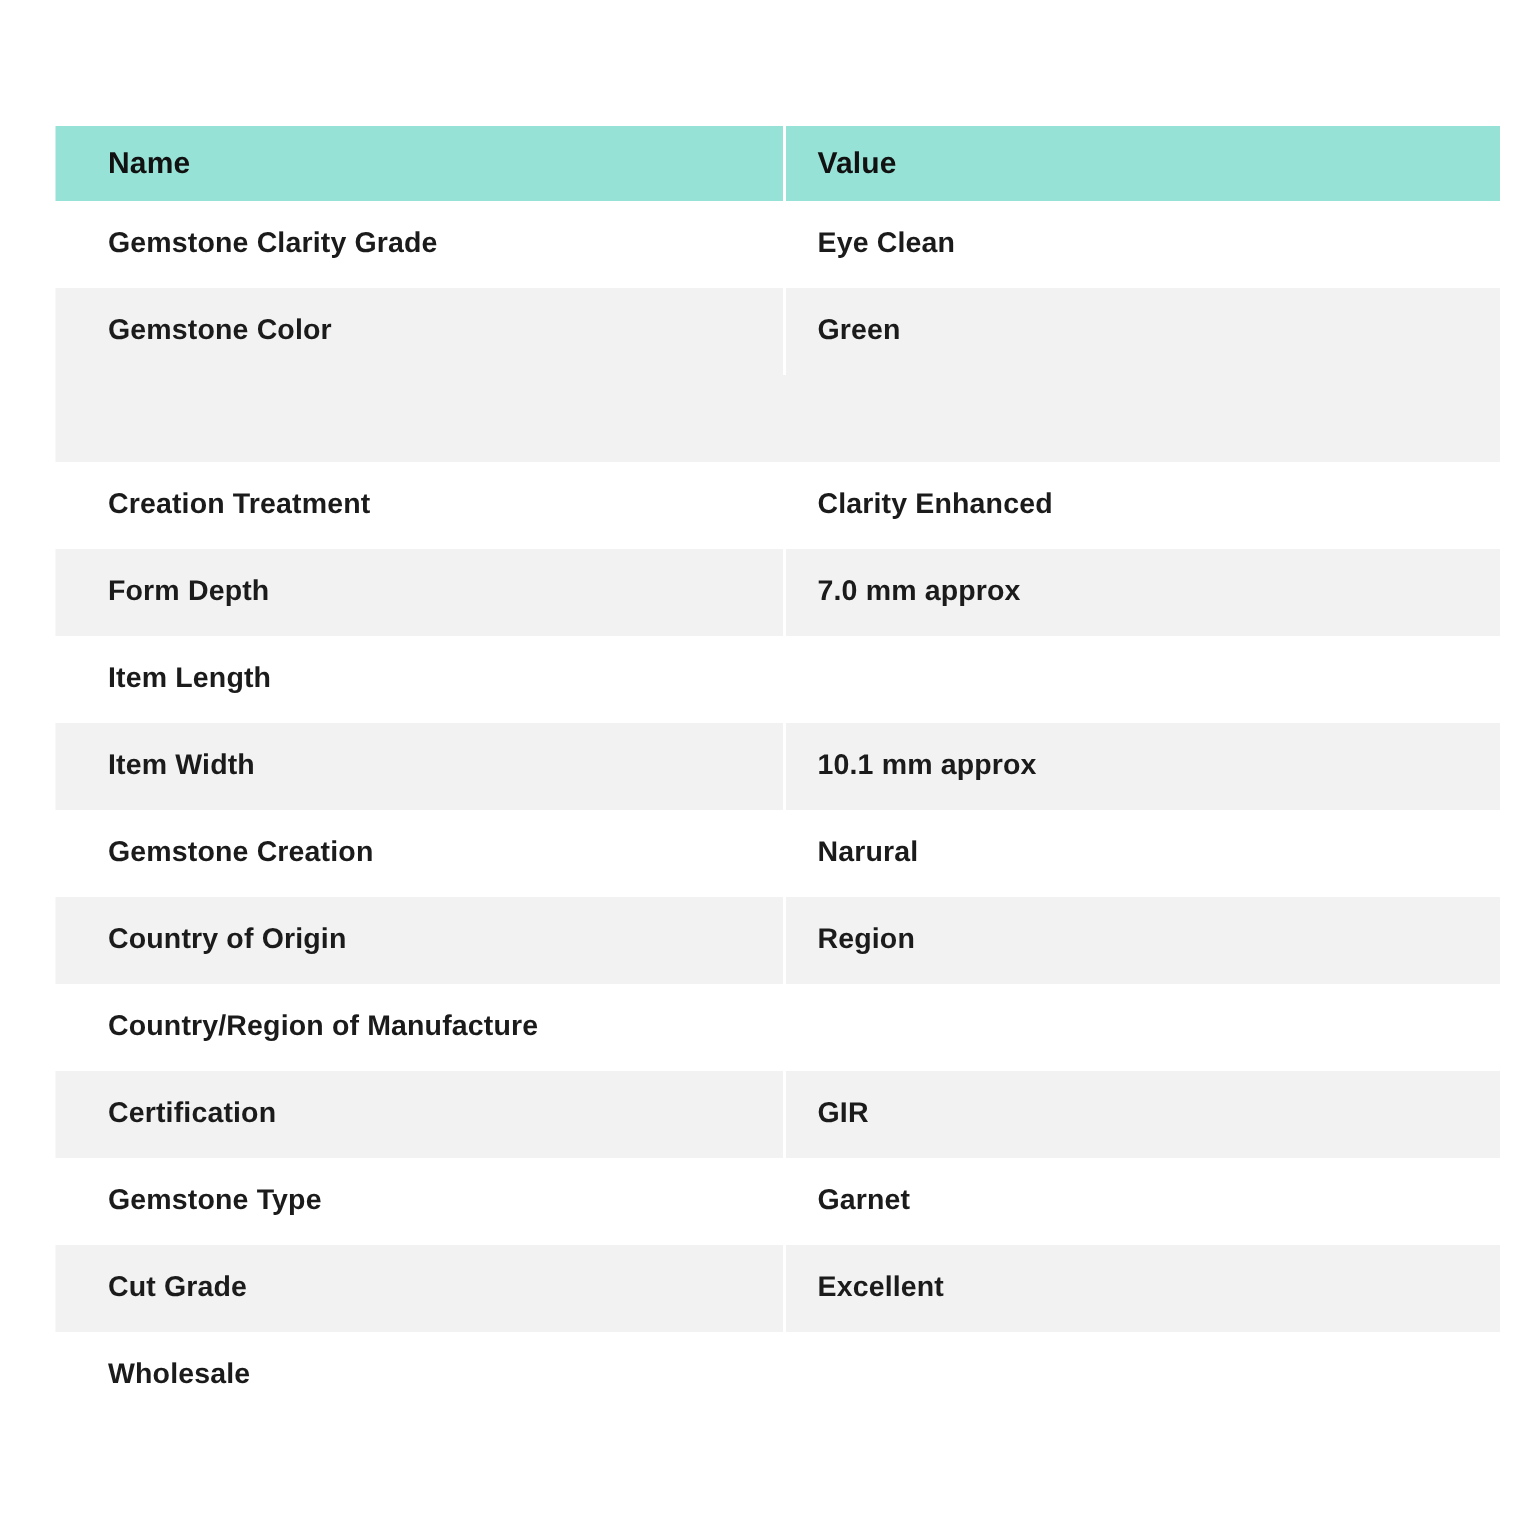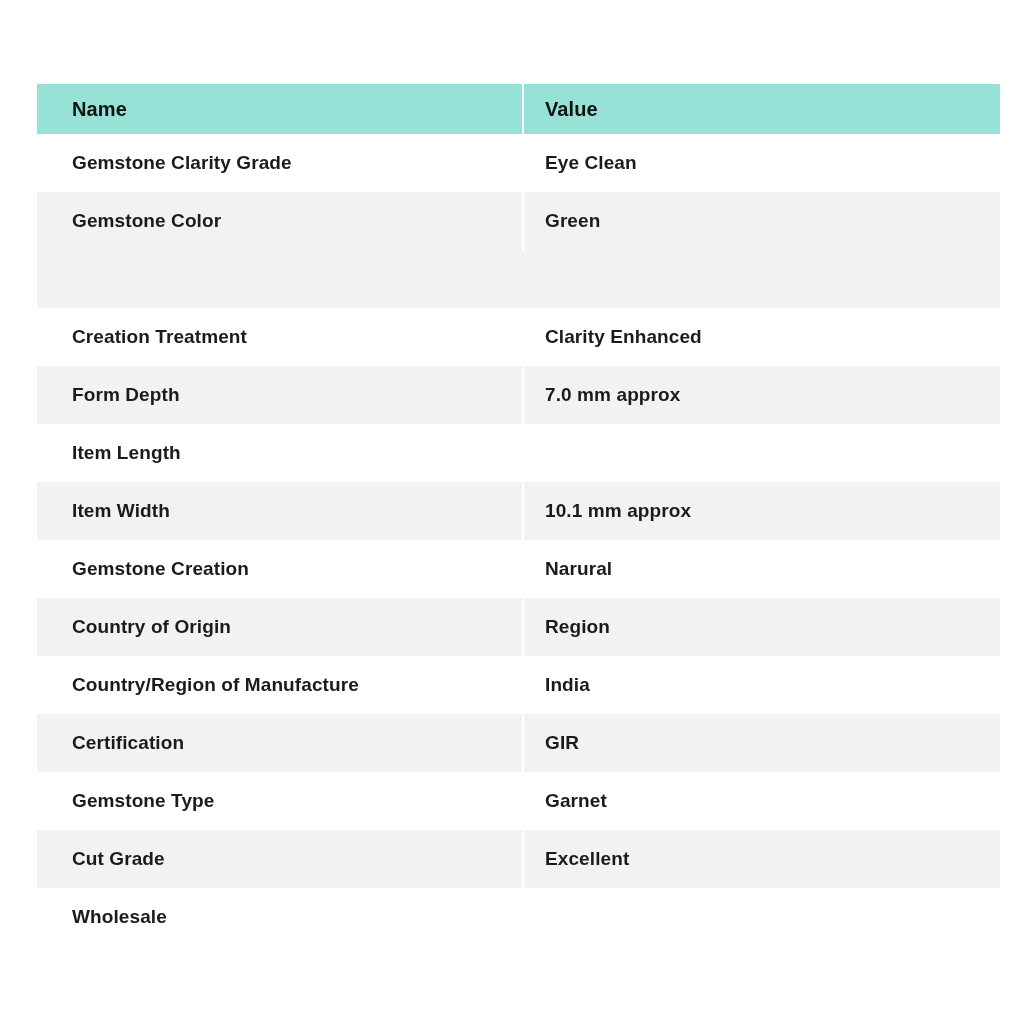--- a/index.html
+++ b/index.html
@@ -104,21 +104,20 @@
     <div class="cell value">Narural</div>
   </div>
 
   <div class="t-row stripe">
     <div class="cell name">Country of Origin</div>
     <div class="cell value">Region</div>
   </div>
 
   <div class="t-row">
     <div class="cell name">Country/Region of Manufacture</div>
-    <div class="cell value">India</div>
   </div>
 
   <div class="t-row stripe">
     <div class="cell name">Certification</div>
     <div class="cell value">GIR</div>
   </div>
 
   <div class="t-row">
     <div class="cell name">Gemstone Type</div>
     <div class="cell value">Garnet</div>

